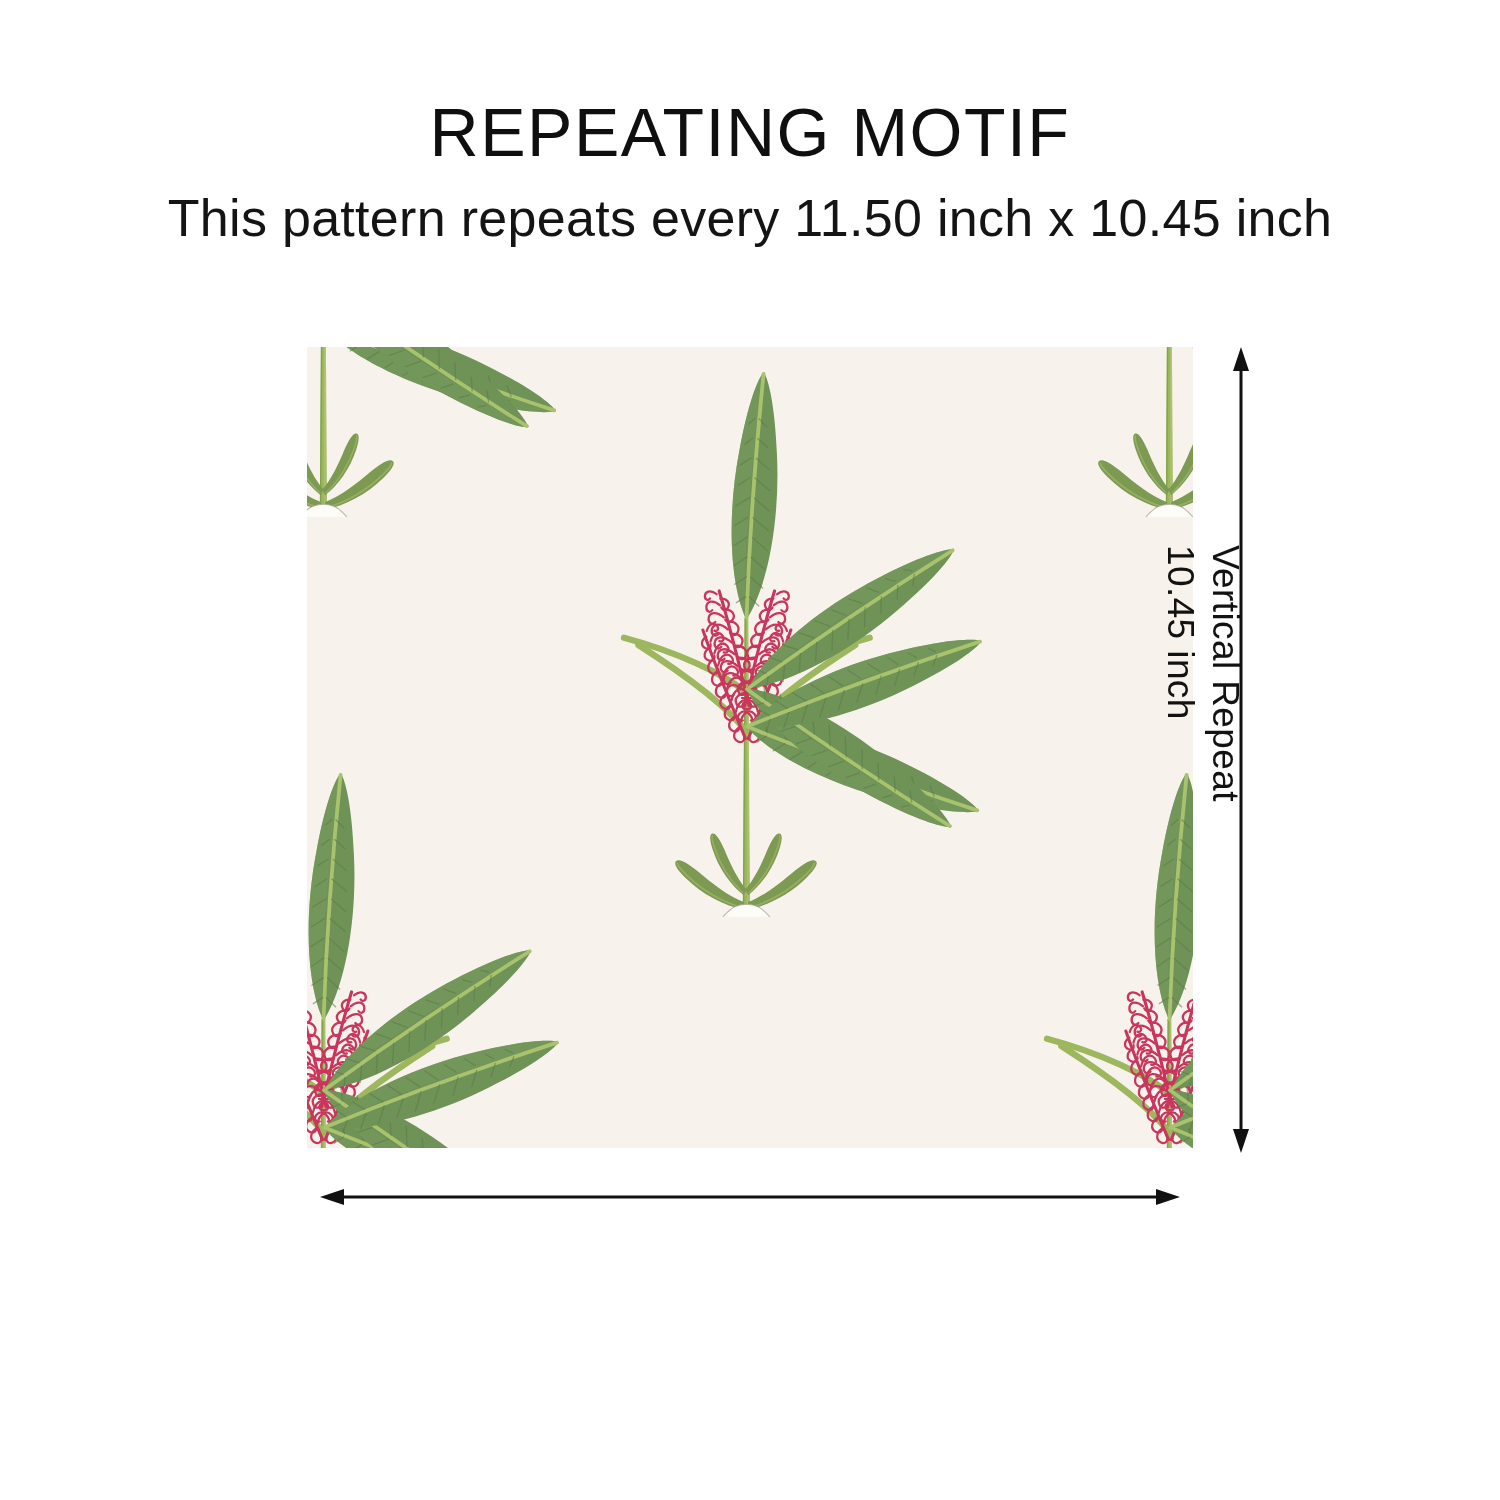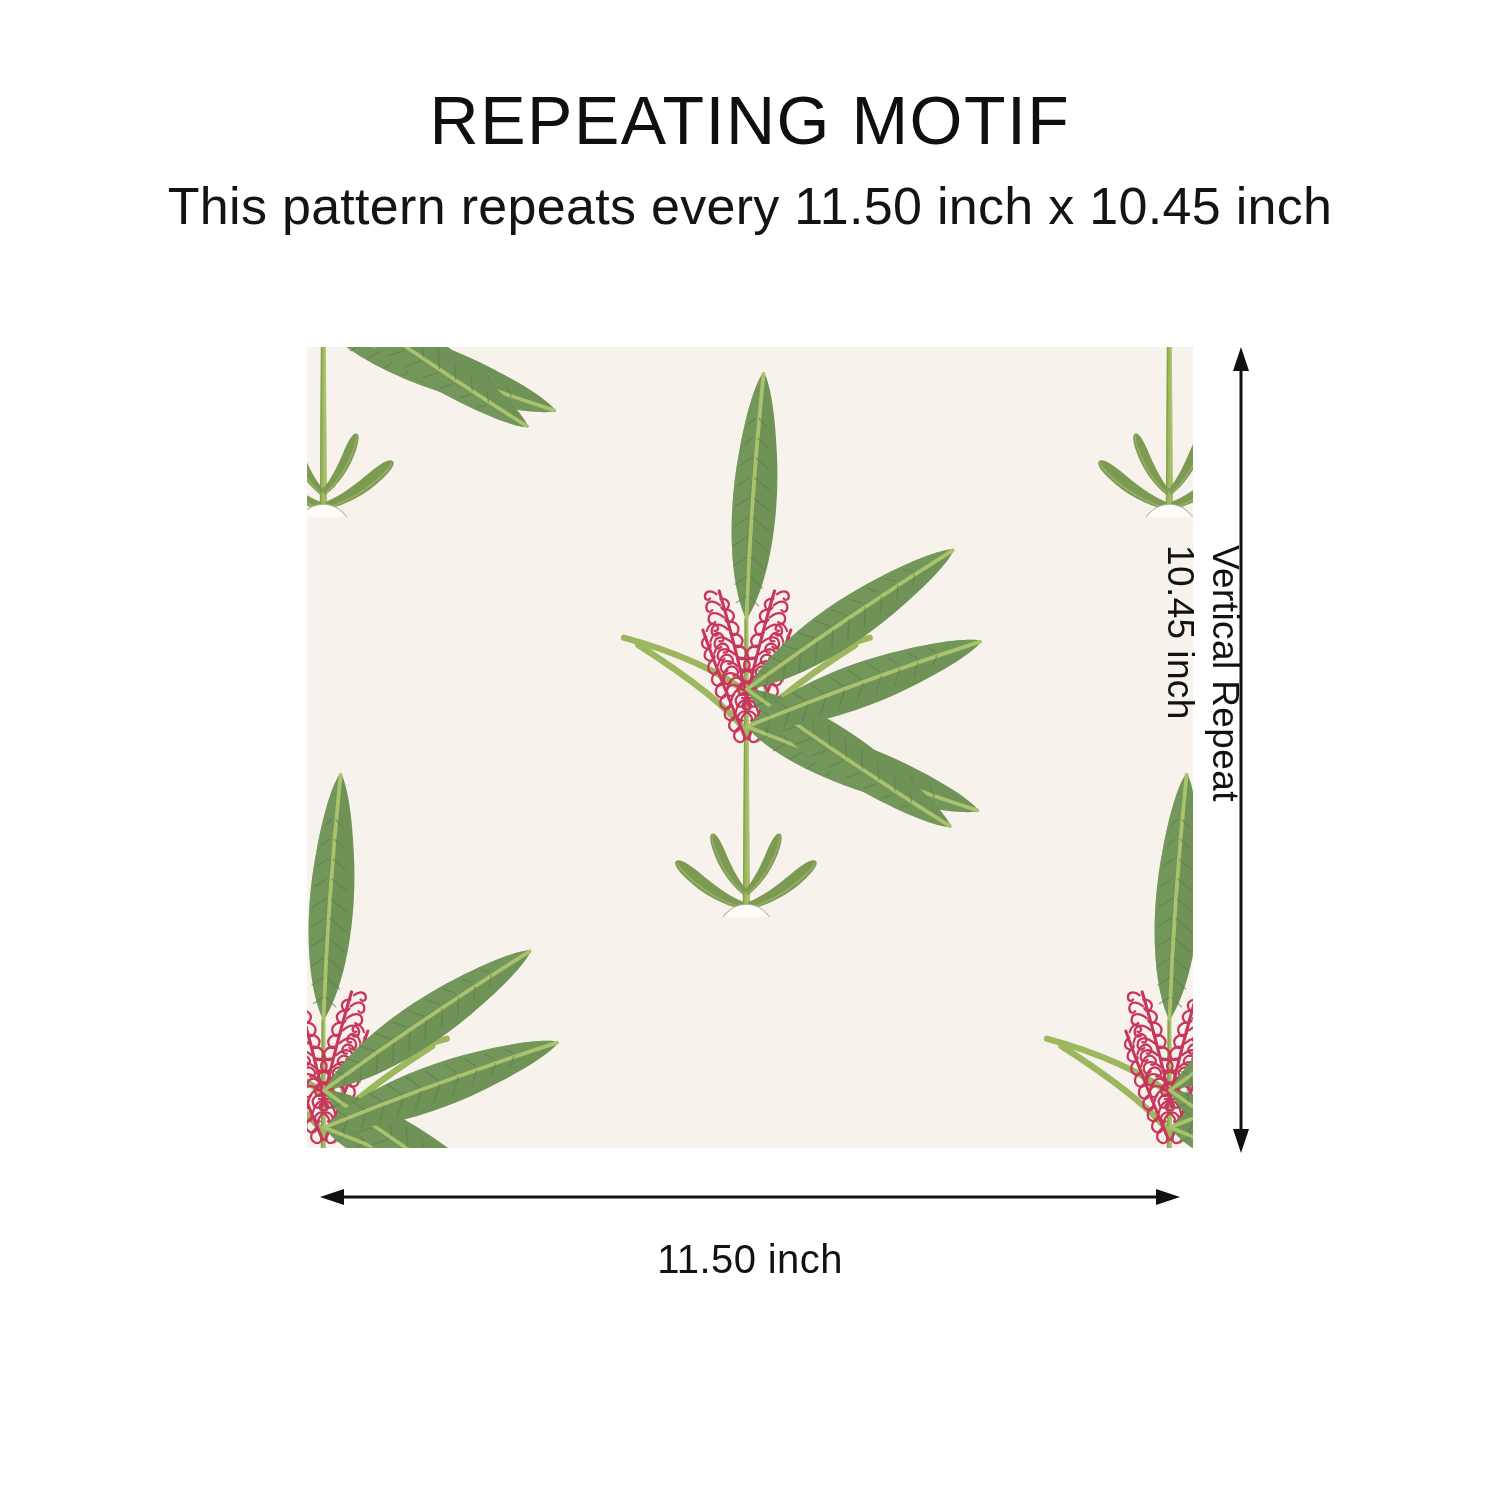--- a/index.html
+++ b/index.html
@@ -14,21 +14,21 @@
     font-family: "Liberation Sans", sans-serif;
     color: #121212;
     overflow: hidden;
     position: relative;
   }
 
   
   #header {
     position: absolute;
     left: 0;
-    top: 0;
+    top: 12px;
     width: 1500px;
     text-align: center;
   }
   #page-title {
     margin: 0;
     padding-top: 86px;
     font-size: 68px;
     font-weight: 400;
     letter-spacing: 1.5px;
     line-height: 1;
@@ -304,14 +304,13 @@
 
 <div id="dim-horizontal">
   <svg width="900" height="50" viewBox="0 0 900 50" xmlns="http://www.w3.org/2000/svg">
     <line x1="38" y1="25" x2="862" y2="25" stroke="#111111" stroke-width="3"></line>
     <polygon points="20,25 44,17 44,33" fill="#111111"></polygon>
     <polygon points="880,25 856,17 856,33" fill="#111111"></polygon>
   </svg>
 </div>
 
 <div id="horizontal-label">
-  <div class="dim-line-a">11.50 inch</div>
 </div>
 
 </body></html>

